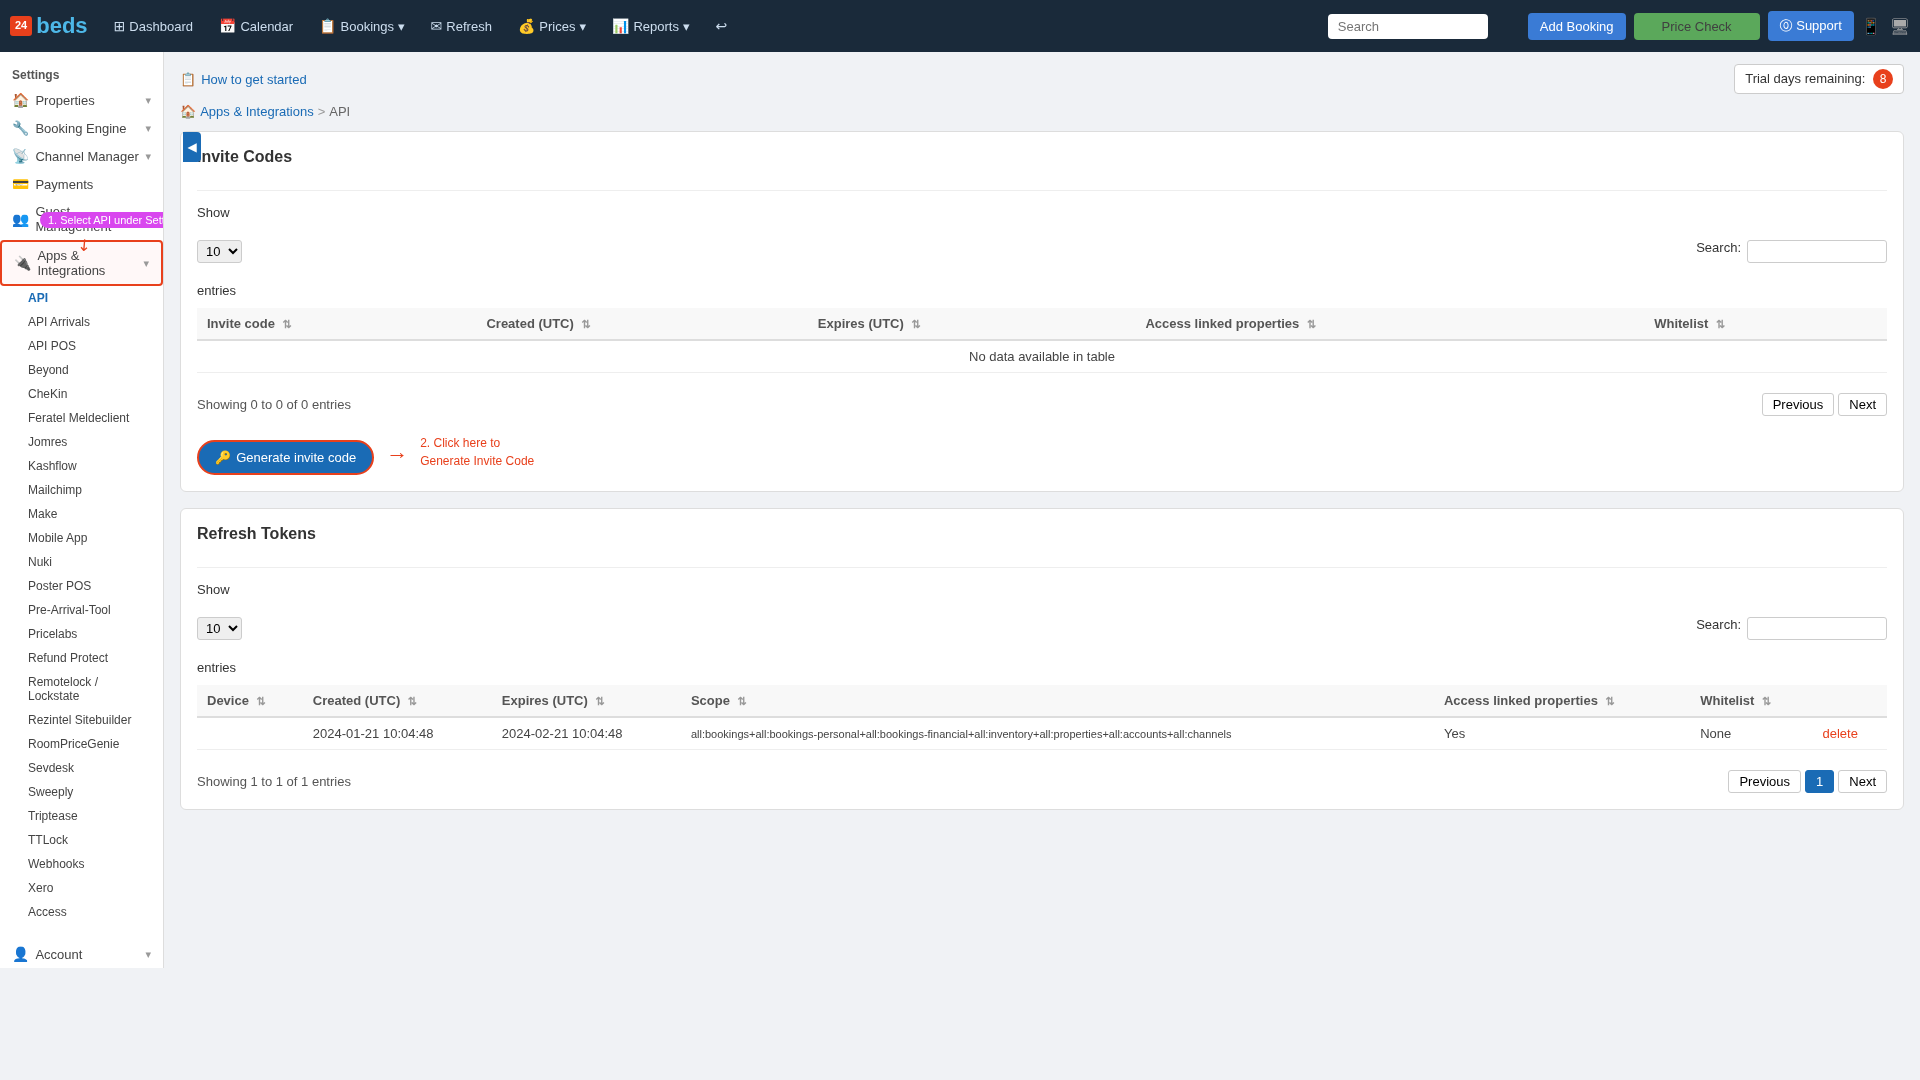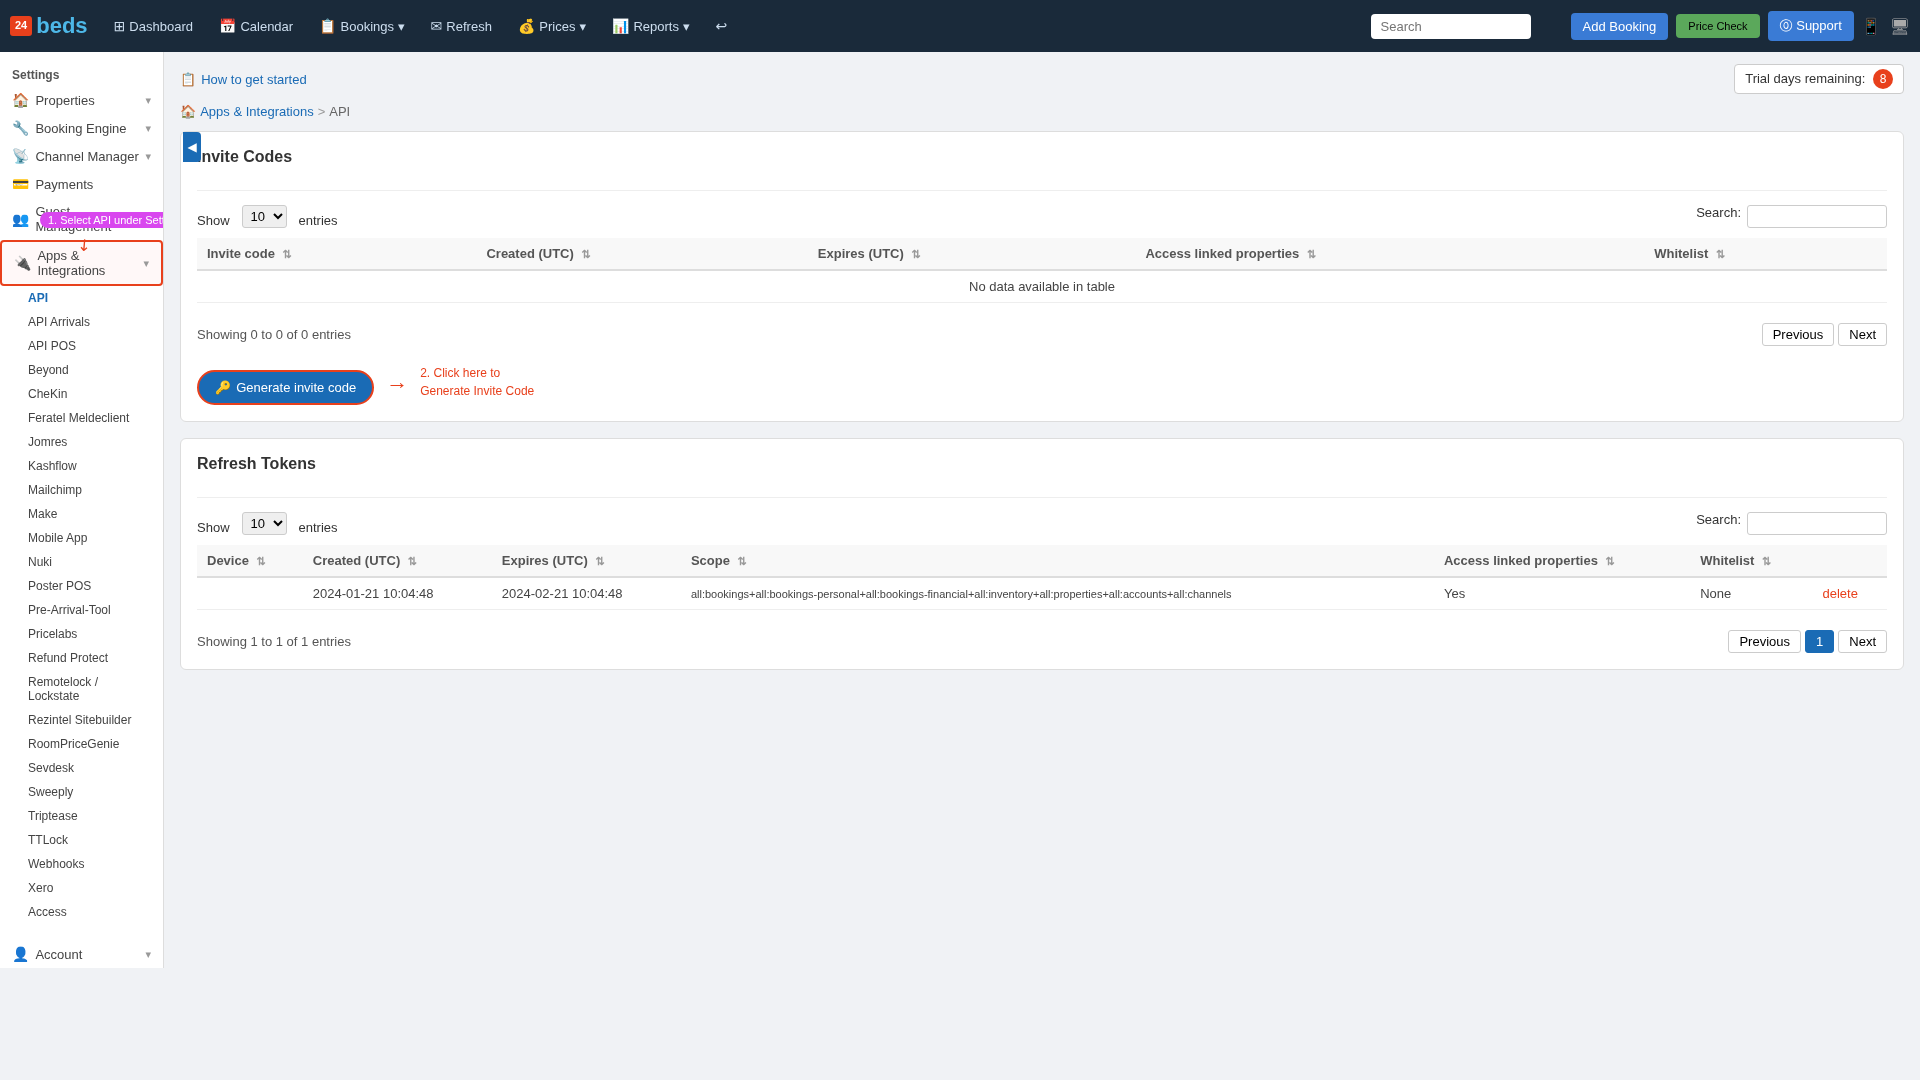--- a/index.html
+++ b/index.html
@@ -40,21 +40,21 @@
     .nav-right {
       margin-left: auto; display: flex; align-items: center; gap: 8px;
     }
     .search-box {
       background: white; border: none; border-radius: 4px; padding: 5px 10px; font-size: 13px; width: 160px;
     }
     .btn-add-booking {
       background: #3a7bd5; color: white; border: none; border-radius: 4px; padding: 6px 12px; font-size: 13px; cursor: pointer; white-space: nowrap; margin-left: 32px;
     }
     .btn-price-check {
-      background: #5ba85b; color: #000000; border: none; border-radius: 4px; padding: 6px 12px; font-size: 11px; cursor: pointer;
+      background: #5ba85b; color: #404040; border: none; border-radius: 4px; padding: 6px 28px; font-size: 13px; cursor: pointer;
     }
     .btn-support {
       background: #3a7bd5; color: white; border: none; border-radius: 4px; padding: 6px 12px; font-size: 13px; cursor: pointer;
     }
     .nav-icons { display: flex; gap: 8px; color: #aaa; font-size: 16px; }
 
     
     .main-layout {
       display: flex; flex: 1; overflow: hidden;
     }
@@ -111,21 +111,21 @@
     }
     .panel-title {
       font-size: 16px; font-weight: bold; color: #333; margin-bottom: 14px; border-bottom: 1px solid #eee; padding-bottom: 24px;
     }
 
     
     .table-controls {
       display: flex; align-items: center; justify-content: space-between; margin-bottom: 10px;
     }
     .show-entries {
-      display: flex; align-items: flex-end; gap: 12px; font-size: 13px;
+      display: flex; align-items: flex-start; gap: 20px; font-size: 13px; flex-direction: column;
     }
     .show-entries select {
       padding: 2px 4px; border: 1px solid #ccc; border-radius: 3px; font-size: 13px;
     }
     .table-search {
       display: flex; align-items: flex-start; gap: 6px; font-size: 13px;
     }
     .table-search input {
       border: 1px solid #ccc; border-radius: 3px; padding: 3px 8px; font-size: 13px; width: 140px;
     }

